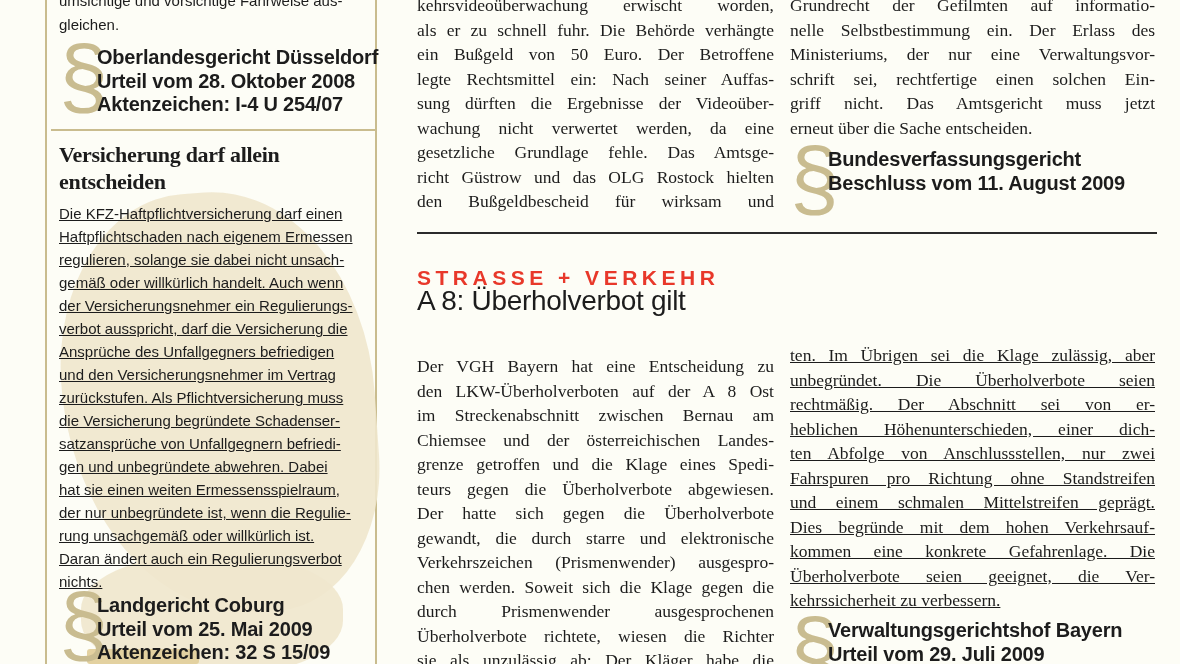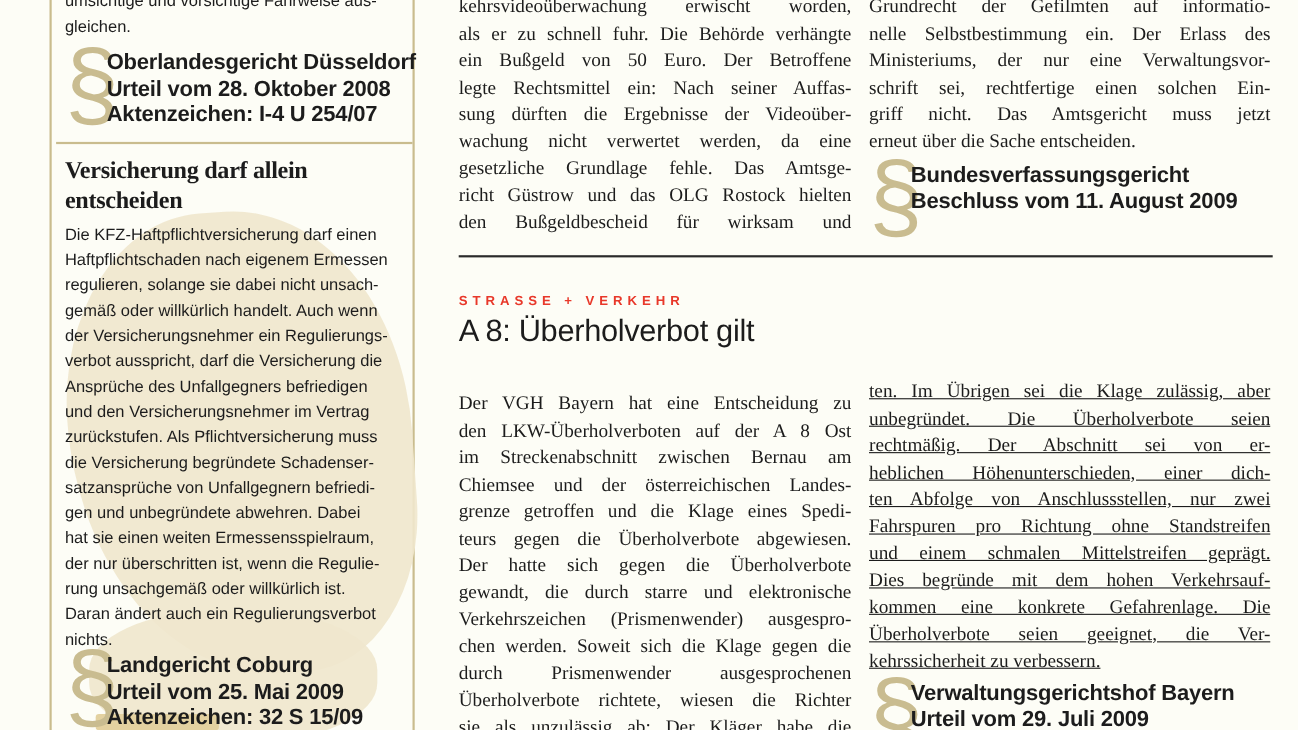--- a/index.html
+++ b/index.html
@@ -22,37 +22,37 @@
   .sb-content{position:relative; z-index:1;}
   .sb-intro{position:absolute; left:0; top:-11px; width:318px; font-size:15px; line-height:24px;}
   .sb-intro .ln{white-space:nowrap;}
   .case{display:flex; align-items:flex-start;}
   .glyph{flex:none; width:38px; font-family:"Liberation Sans",sans-serif; font-size:88px; line-height:68px;
     color:var(--gold); margin-top:-2px; letter-spacing:-2px;}
   .ctext{padding-top:2px; font-weight:bold; font-size:20px; line-height:23.5px; letter-spacing:-0.2px; white-space:nowrap;}
   .sb-case1{position:absolute; left:0; top:44px; width:318px;}
   .sb-rule{position:absolute; left:-8px; top:129px; width:324px; height:2px; background:var(--tan);}
   .sb-title{position:absolute; left:0; top:141px; width:318px; font-weight:bold; font-size:22px; line-height:27px; letter-spacing:-0.3px;font-family:Liberation Serif, serif;}
-  .sb-body{position:absolute; left:0; top:202px; width:318px; font-size:15px; line-height:23px; overflow:hidden;}
+  .sb-body{position:absolute; left:0; top:202px; width:318px; font-size:15px; line-height:23px; overflow:hidden;text-decoration:underline;}
   .sb-body .ln{white-space:nowrap;}
   .sb-case2{position:absolute; left:0; top:592px; width:318px;}
 
   
   .col{position:absolute; font-family:"Liberation Serif",serif; font-size:17.5px; line-height:24.5px;}
   .col .ln{text-align:justify; text-align-last:justify; height:24.5px; overflow:hidden;}
   .col.end-left .ln:last-child{text-align-last:left;}
   .col-mid-top{left:417px; top:-7px; width:357px;}
   .col-right-top{left:790px; top:-7px; width:365px;}
   .case-right{position:absolute; width:370px;}
   .case-bvg{left:790px; top:146px;}
   .case-vgh{left:790px; top:617px;}
 
   
   .section-rule{position:absolute; left:417px; top:232px; width:740px; height:2px; background:var(--rule-dark);}
-  .kicker{position:absolute; left:417px; top:266px; font-weight:bold; font-size:12px; letter-spacing:4.5px; color:var(--accent-red);}
+  .kicker{position:absolute; left:417px; top:266px; font-weight:bold; font-size:21px; letter-spacing:4.5px; color:var(--accent-red);}
   .article-title{position:absolute; left:417px; top:285px; font-weight:normal; font-size:28px; letter-spacing:-0.3px;}
   .col-mid-a8{left:417px; top:343px; width:357px;margin-top:11px;}
   .col-right-a8{left:790px; top:343px; width:365px;text-decoration:underline;}
 </style>
 </head>
 <body>
 
 <div class="page">
 
   <div class="sidebar">
@@ -90,21 +90,21 @@
             <div class="ln">gemäß oder willkürlich handelt. Auch wenn</div>
             <div class="ln">der Versicherungsnehmer ein Regulierungs-</div>
             <div class="ln">verbot ausspricht, darf die Versicherung die</div>
             <div class="ln">Ansprüche des Unfallgegners befriedigen</div>
             <div class="ln">und den Versicherungsnehmer im Vertrag</div>
             <div class="ln">zurückstufen. Als Pflichtversicherung muss</div>
             <div class="ln">die Versicherung begründete Schadenser-</div>
             <div class="ln">satzansprüche von Unfallgegnern befriedi-</div>
             <div class="ln">gen und unbegründete abwehren. Dabei</div>
             <div class="ln">hat sie einen weiten Ermessensspielraum,</div>
-            <div class="ln">der nur überschritten ist, wenn die Regulie-</div>
+            <div class="ln">der nur unbegründete ist, wenn die Regulie-</div>
             <div class="ln">rung unsachgemäß oder willkürlich ist.</div>
             <div class="ln">Daran ändert auch ein Regulierungsverbot</div>
             <div class="ln">nichts.</div>
           </div>
 
         <div class="case sb-case2">
           <div class="glyph">§</div>
           <div class="ctext">
             <div>Landgericht Coburg</div>
             <div>Urteil vom 25. Mai 2009</div>

